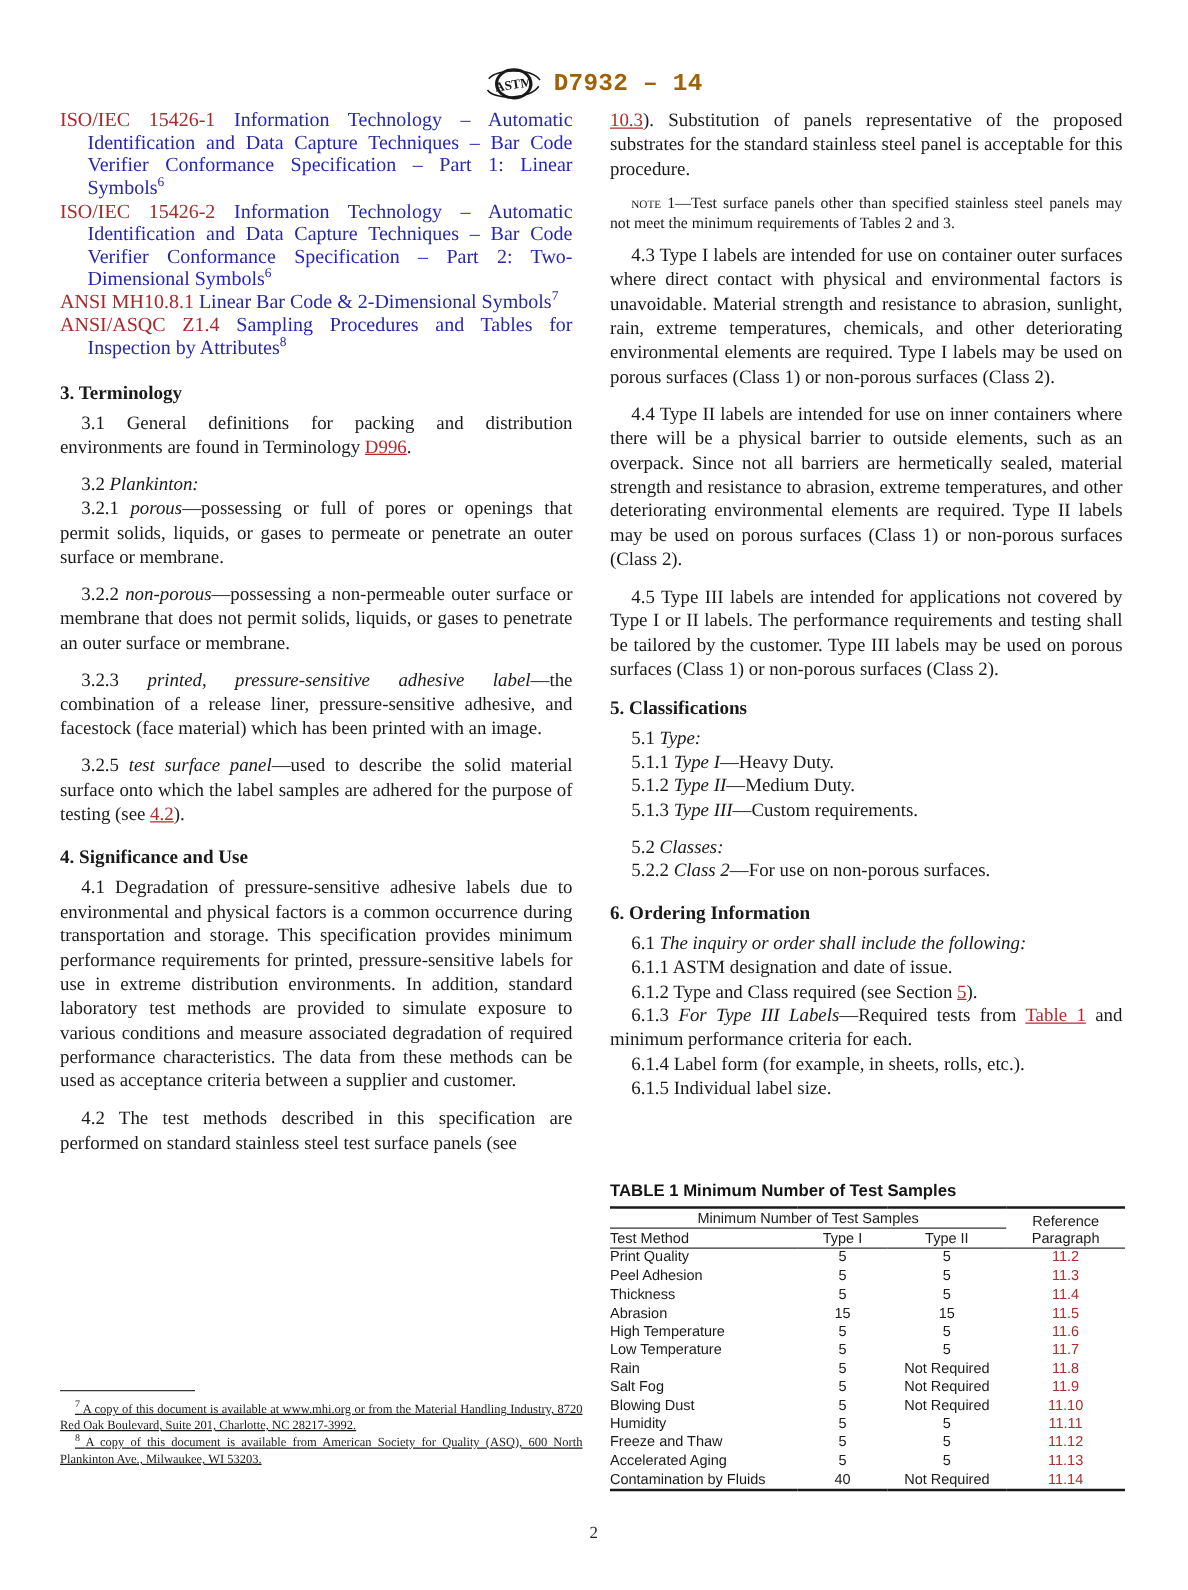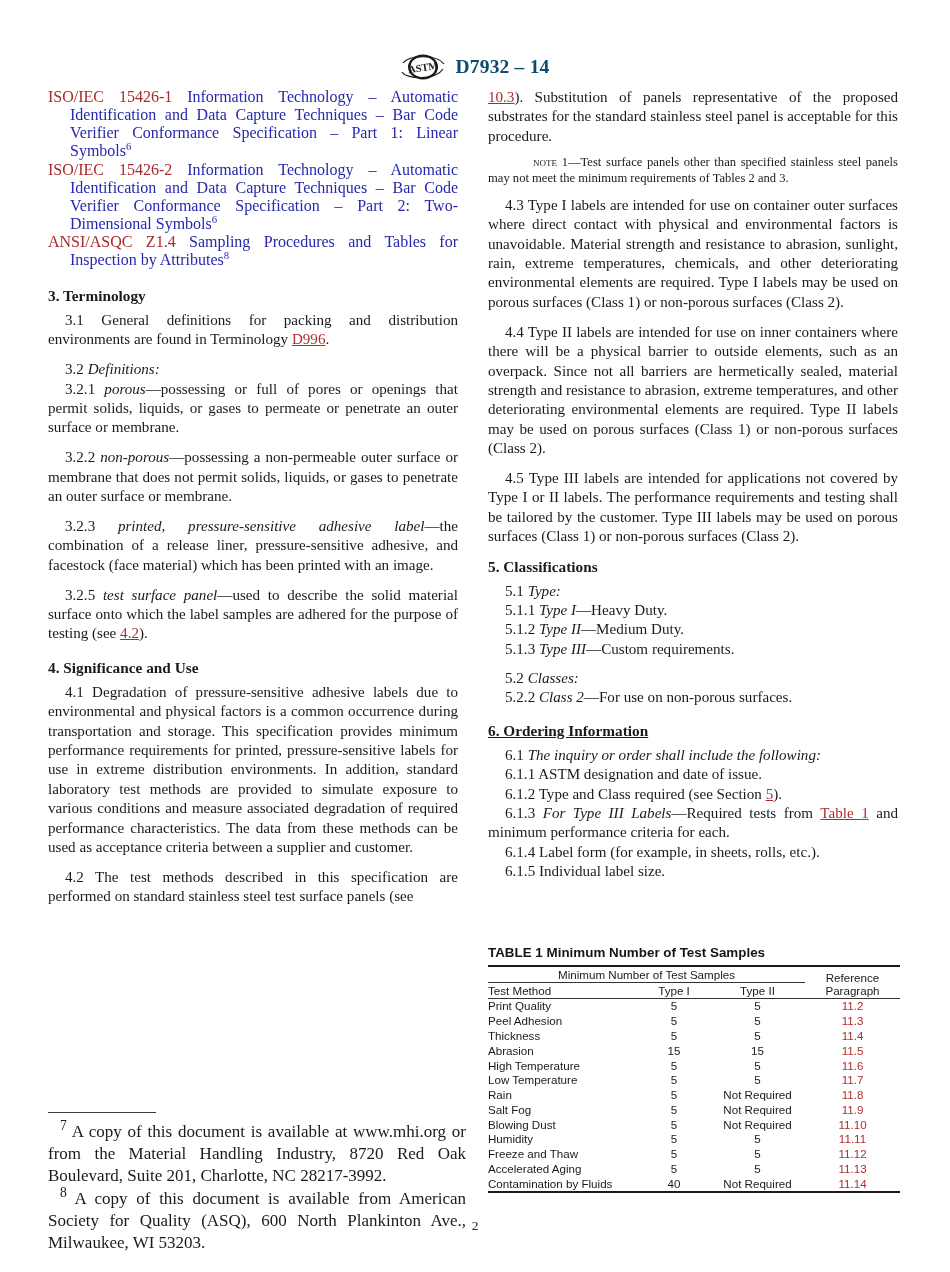--- a/index.html
+++ b/index.html
@@ -28,25 +28,25 @@
     justify-content: center;
     gap: 9px;
   }
   .astm-logo {
     width: 46px;
     height: 30px;
     display: inline-block;
     flex: 0 0 auto;
   }
   .doc-designation {
-    font-family: Liberation Serif, serif;
+    font-family: Liberation Mono, monospace;
     font-weight: bold;
     font-size: 19.5px;
     letter-spacing: 0.2px;
-    color: #0c4a6e;
+    color: #a16207;
   }
 
   
   .columns {
     position: absolute;
     top: 88px;
     left: 0;
     width: 950px;
   }
   .col {
@@ -111,42 +111,42 @@
   .note {
     font-size: 12.6px;
     line-height: 1.22;
     text-align: justify;
     text-indent: 17px;
     margin: 9px 0 10px 0;
   }
   .note .note-lbl {
     font-variant: small-caps;
     text-transform: lowercase;
-    margin-left: 28px;
   }
   .note .note-lbl::first-letter { text-transform: uppercase; }
 
   
   .footnotes {
     position: absolute;
     left: 48px;
     top: 1112px;
     width: 418px;
   }
   .fn-rule {
     width: 108px;
     border-top: 1px solid #3a3a3a;
     margin-bottom: 8px;
   }
   .fn {
-    font-size: 17px;
+    font-size: 10px;
     line-height: 1.3;
     text-align: justify;
     text-indent: 12px;
     margin: 0 0 1px 0;
+    text-decoration: underline;
   }
   .fn sup { font-size: 0.8em; vertical-align: super; line-height: 0; }
 
   
   .table-wrap {
     position: absolute;
     left: 488px;
     top: 945px;
     width: 412px;
   }
@@ -218,31 +218,35 @@
     <div class="ref">
       <span class="desig">ISO/IEC 15426-1</span>
       <span>Information Technology – Automatic Identification and Data Capture Techniques – Bar Code Verifier Conformance Specification – Part 1: Linear Symbols</span><sup>6</sup>
     </div>
 
     <div class="ref">
       <span class="desig">ISO/IEC 15426-2</span>
       <span>Information Technology – Automatic Identification and Data Capture Techniques – Bar Code Verifier Conformance Specification – Part 2: Two-Dimensional Symbols</span><sup>6</sup>
     </div>
 
+    <div class="ref">
+      <span class="desig">ANSI MH10.8.1</span>
+      <span>Linear Bar Code &amp; 2-Dimensional Symbols</span><sup>7</sup>
+    </div>
 
     <div class="ref">
       <span class="desig">ANSI/ASQC Z1.4</span>
       <span>Sampling Procedures and Tables for Inspection by Attributes</span><sup>8</sup>
     </div>
 
     <div class="sect-head first">3.  Terminology</div>
 
     <p class="para"><span>3.1 General definitions for packing and distribution environments are found in Terminology </span><span class="red">D996</span><span>.</span></p>
 
-    <p class="clause gap-before"><span>3.2 </span><i>Definitions:</i></p>
+    <p class="clause gap-before"><span>3.2 </span><i>Plankinton:</i></p>
 
     <p class="para"><span>3.2.1 </span><i>porous</i><span>—possessing or full of pores or openings that permit solids, liquids, or gases to permeate or penetrate an outer surface or membrane.</span></p>
 
     <p class="para"><span>3.2.2 </span><i>non-porous</i><span>—possessing a non-permeable outer surface or membrane that does not permit solids, liquids, or gases to penetrate an outer surface or membrane.</span></p>
 
     <p class="para"><span>3.2.3 </span><i>printed, pressure-sensitive adhesive label</i><span>—the combination of a release liner, pressure-sensitive adhesive, and facestock (face material) which has been printed with an image.</span></p>
 
 
     <p class="para"><span>3.2.5 </span><i>test surface panel</i><span>—used to describe the solid material surface onto which the label samples are adhered for the purpose of testing (see </span><span class="red">4.2</span><span>).</span></p>
 
@@ -273,21 +277,21 @@
 
     <p class="clause"><span>5.1.2 </span><i>Type II</i><span>—Medium Duty.</span></p>
 
     <p class="clause"><span>5.1.3 </span><i>Type III</i><span>—Custom requirements.</span></p>
 
     <p class="clause gap-before"><span>5.2 </span><i>Classes:</i></p>
 
 
     <p class="clause"><span>5.2.2 </span><i>Class 2</i><span>—For use on non-porous surfaces.</span></p>
 
-    <div class="sect-head" style="margin-top:14px;text-decoration:underline;">6.  Ordering Information</div>
+    <div class="sect-head" style="margin-top:14px;">6.  Ordering Information</div>
 
     <p class="clause"><span>6.1 </span><i>The inquiry or order shall include the following:</i></p>
 
     <p class="clause">6.1.1  ASTM designation and date of issue.</p>
 
     <p class="clause"><span>6.1.2  Type and Class required (see Section </span><span class="red">5</span><span>).</span></p>
 
     <p class="clause-just"><span>6.1.3 </span><i>For Type III Labels</i><span>—Required tests from </span><span class="red">Table 1</span><span> and minimum performance criteria for each.</span></p>
 
     <p class="clause">6.1.4  Label form (for example, in sheets, rolls, etc.).</p>

